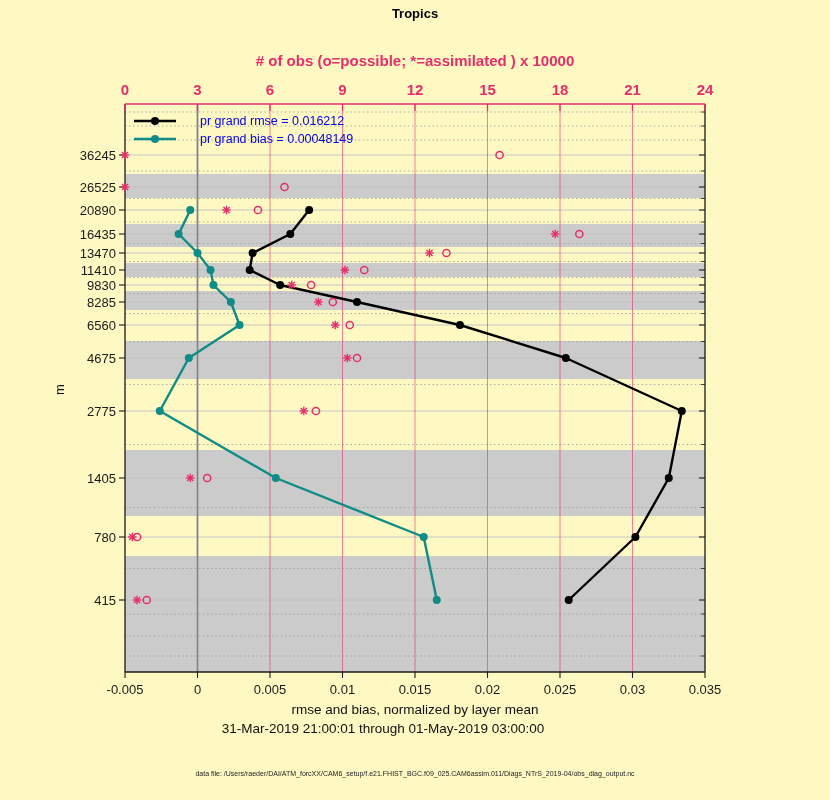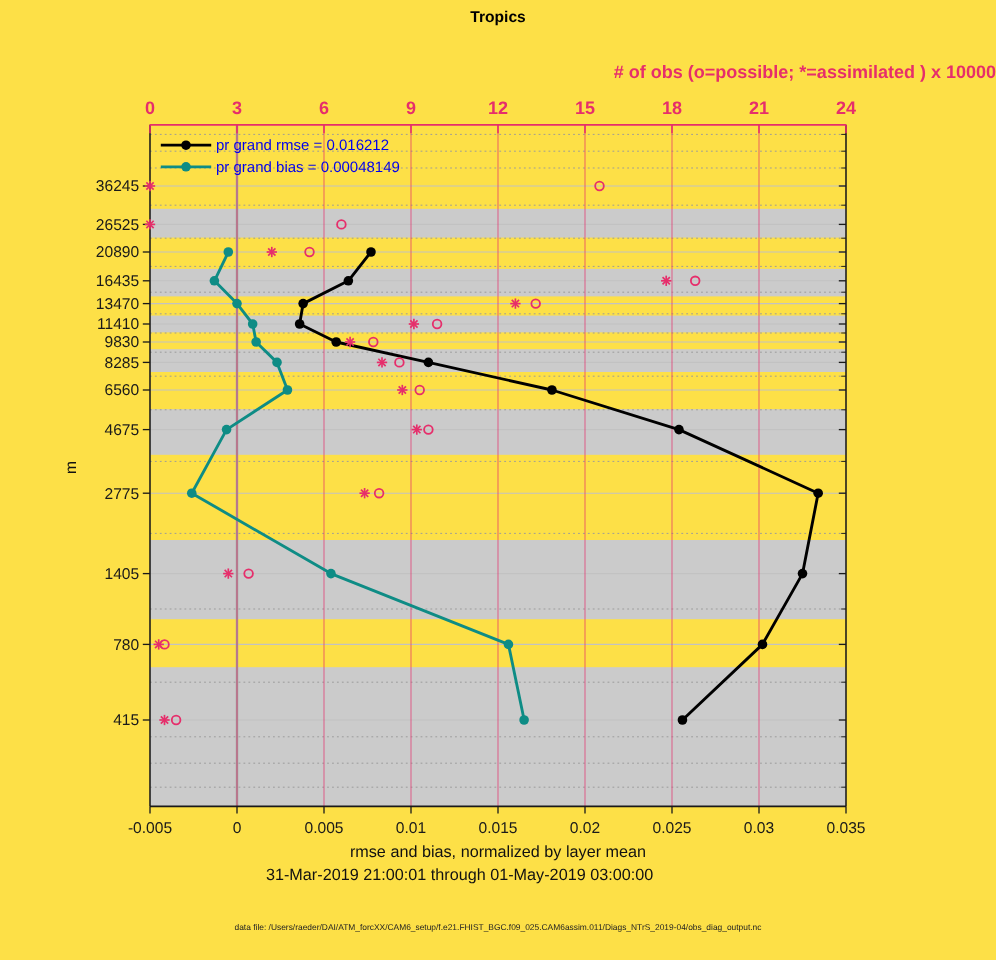--- a/index.html
+++ b/index.html
@@ -1,31 +1,31 @@
 <!DOCTYPE html>
 <html><head>
 <meta charset="utf-8">
 <style>
   html,body{margin:0;padding:0;background:#ffffff;}
   .wrap{
-    position:relative;width:830px;height:800px;background:#fde047;overflow:hidden;
+    position:relative;width:830px;height:800px;background:#fef9c3;overflow:hidden;
     font-family:"Liberation Sans","DejaVu Sans",sans-serif;
   }
   .abs{position:absolute;}
   .title1{top:6px;left:0;width:830px;text-align:center;font-size:13px;font-weight:bold;color:#000;}
   .title2{top:26px;left:0;width:830px;text-align:center;font-size:15px;font-weight:bold;color:#000;}
-  .toplabel{top:52px;left:0;width:830px;text-align:right;font-size:15px;font-weight:600;}
+  .toplabel{top:52px;left:0;width:830px;text-align:center;font-size:15px;font-weight:600;}
   .xlabel{top:702px;left:0;width:830px;text-align:center;font-size:13.5px;color:#111;}
   .datelabel{top:721px;left:0;width:766px;text-align:center;font-size:13.5px;color:#111;}
   .datafile{top:770px;left:0;width:830px;text-align:center;font-size:7px;color:#222;}
   .ylabel{top:382px;left:44px;width:30px;text-align:center;font-size:13px;color:#111;
           transform:rotate(-90deg);transform-origin:center center;}
   .legend{top:112px;left:132px;}
   .legend-row{display:flex;align-items:center;height:18px;}
-  .legend-row span{font-size:12.5px;color:#0000ee;margin-left:2px;white-space:pre;}
+  .legend-row span{font-size:12.5px;color:#0000ee;margin-left:22px;white-space:pre;}
   svg text{font-family:"Liberation Sans","DejaVu Sans",sans-serif;}
 </style>
 </head>
 <body>
 
 <div class="wrap">
 
   <div class="abs title1">Tropics</div>
   <div class="abs toplabel" id="toplabel" style="color: rgb(230, 46, 107);"># of obs (o=possible; *=assimilated ) x 10000</div>
 

